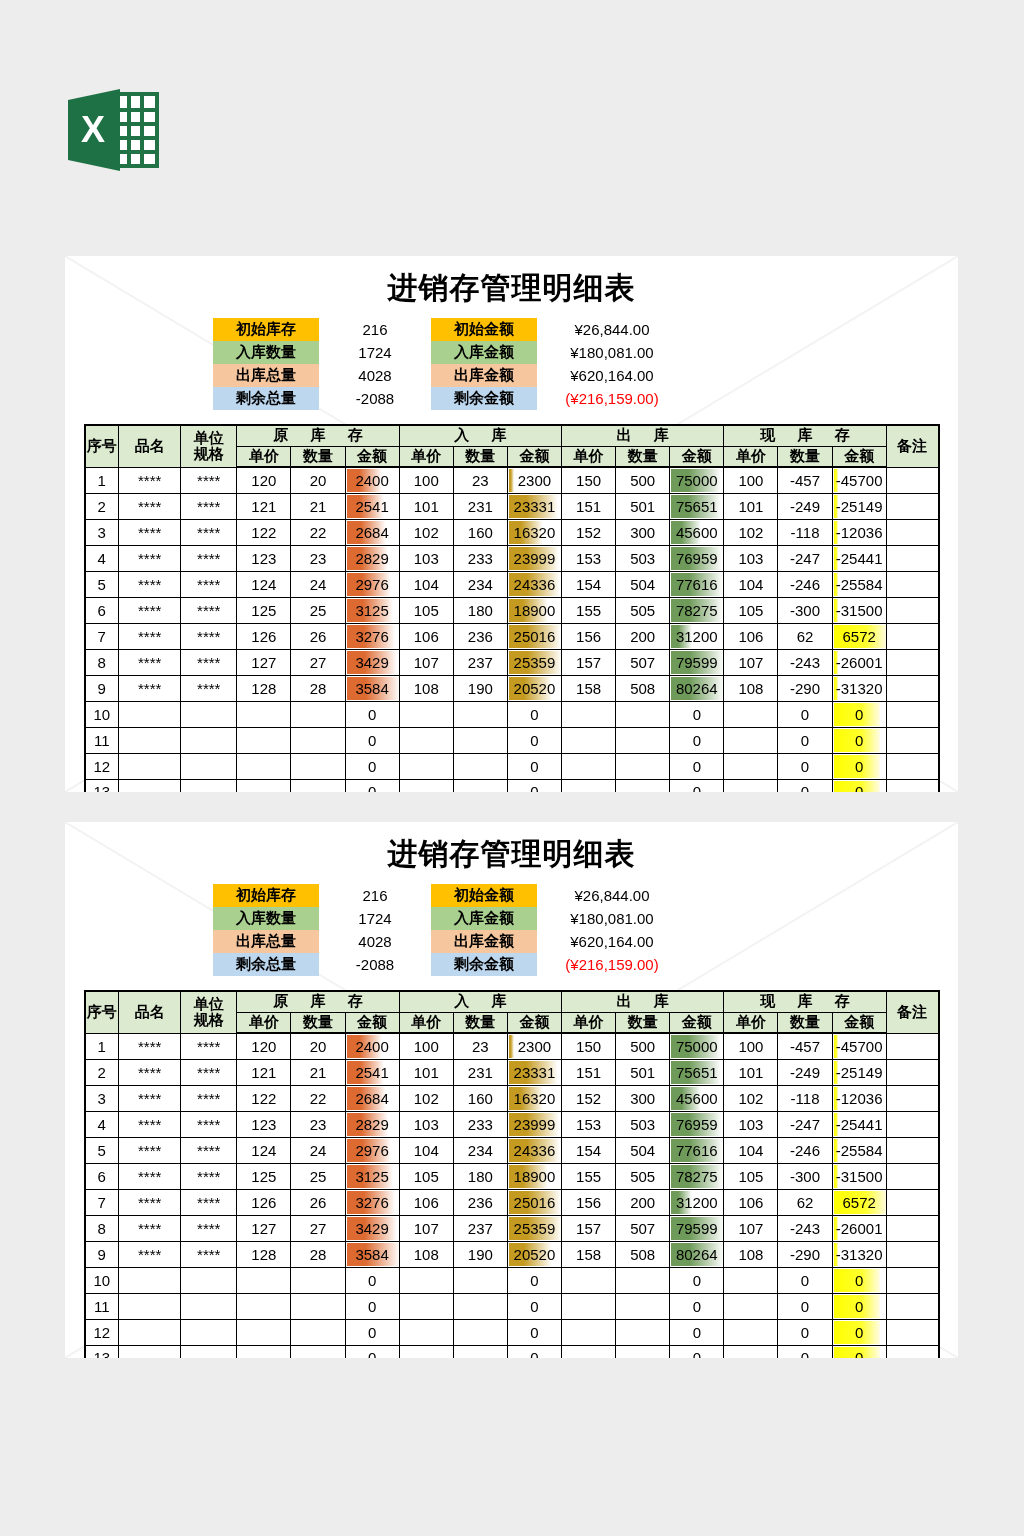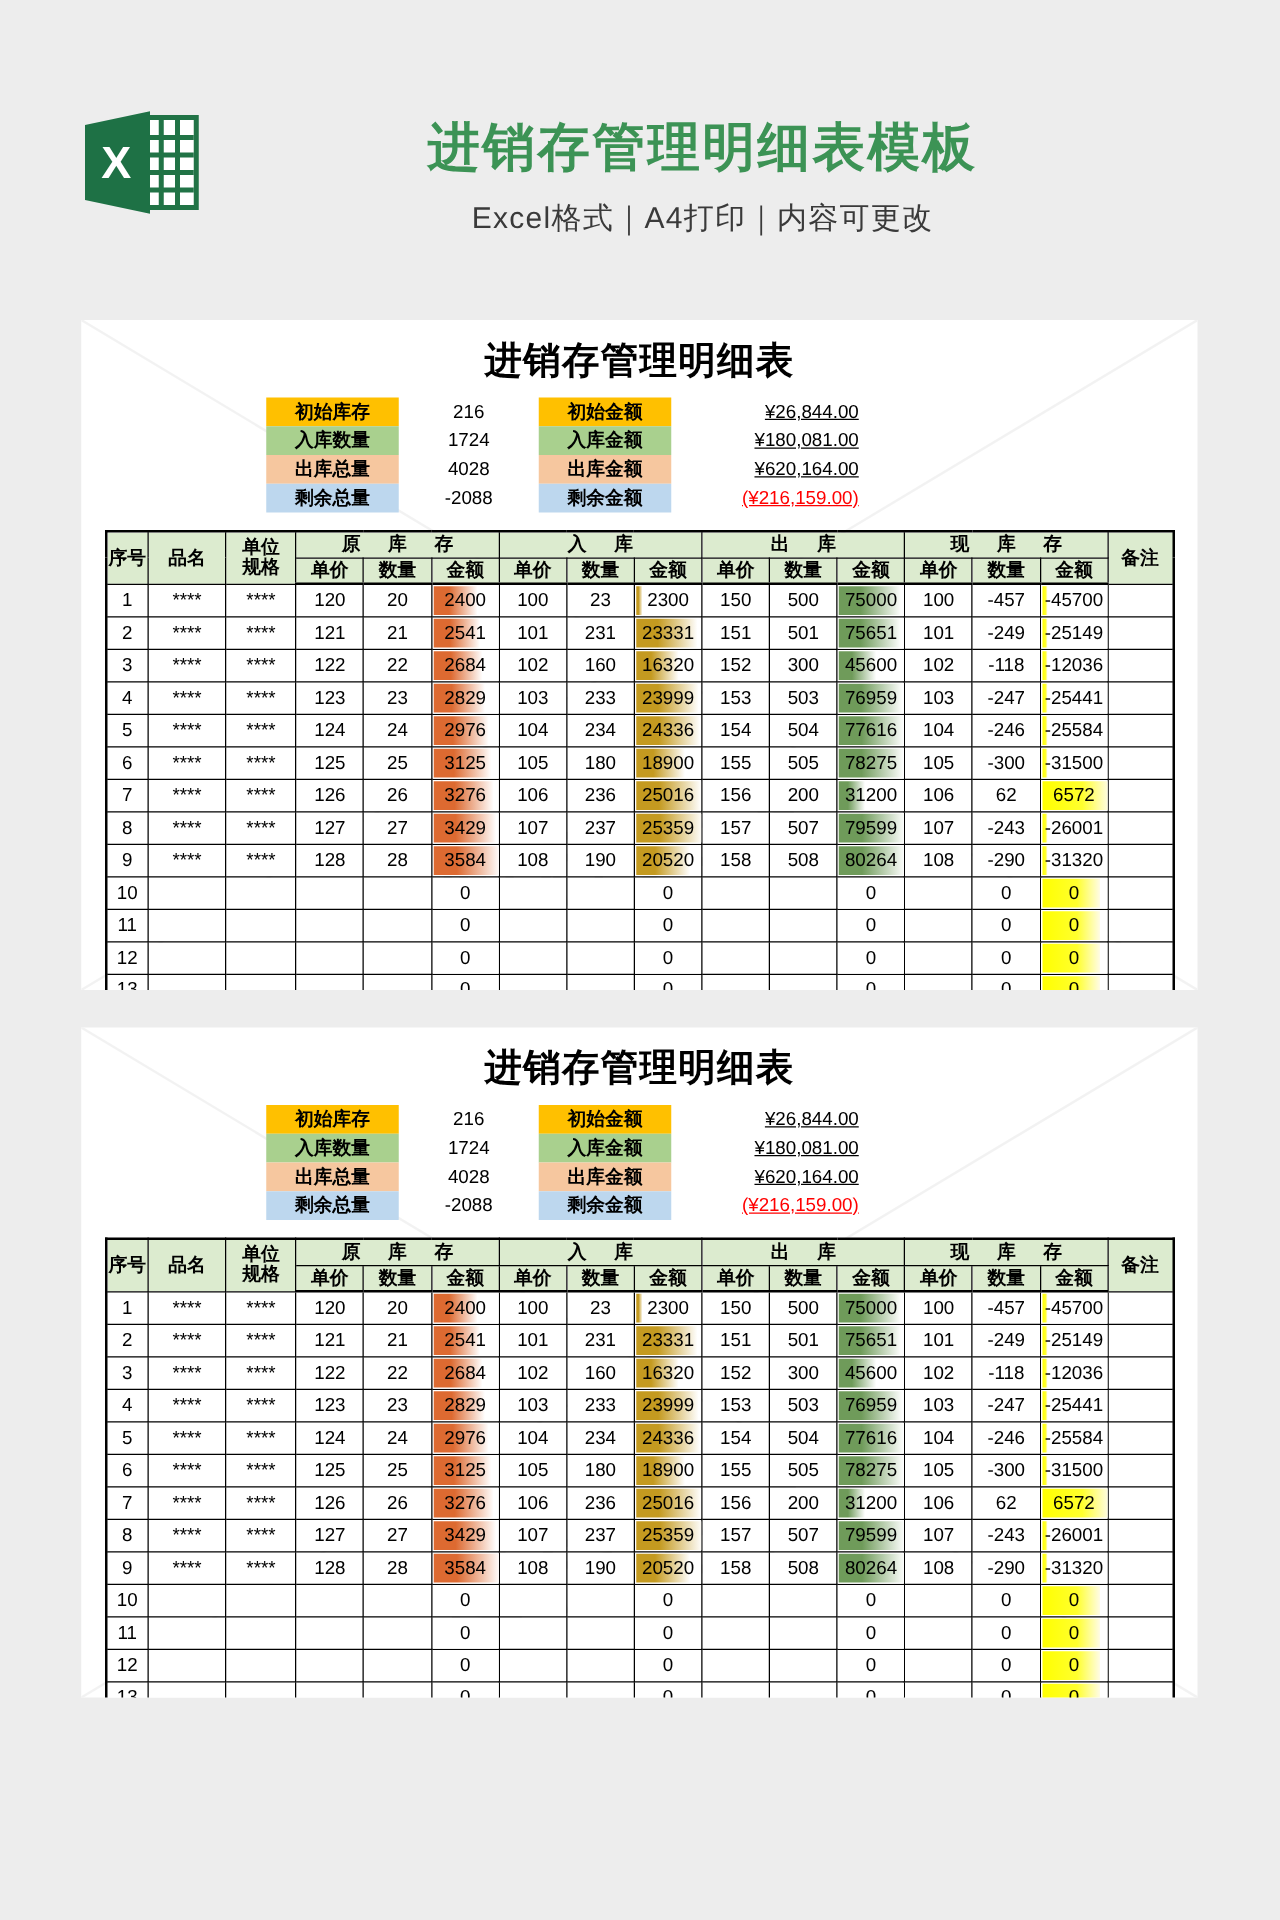--- a/index.html
+++ b/index.html
@@ -21,21 +21,21 @@
   .panel { position:absolute; left:65px; width:893px; height:536px; background:#ffffff; overflow:hidden; }
   .panel.first { top:256px; }
   .panel.second { top:822px; }
   .sheet-title { margin-top:12px; text-align:center; font-size:30px; font-weight:bold; letter-spacing:1px; position:relative; z-index:2; }
 
   
   table.summary { border-collapse:collapse; margin:9px 0 0 148px; position:relative; z-index:2; }
   table.summary td { height:23px; font-size:15px; padding:0; }
   td.sum-label { width:106px; text-align:center; font-weight:bold; }
   td.sum-val { width:112px; text-align:center; }
-  td.sum-money { width:150px; text-align:right; padding-left:14px;text-decoration:underline; }
+  td.sum-money { width:150px; text-align:center; padding-left:14px; }
   td.sum-money.neg { color:#ff0000; }
 
   
   table.detail { border-collapse:collapse; table-layout:fixed; width:856px; margin:14px auto 0; position:relative; z-index:2; border:2px solid #000; }
   table.detail th, table.detail td { border:1px solid #000; padding:0; overflow:hidden; white-space:nowrap; }
   table.detail thead th { background:#dcebcf; font-size:15px; font-weight:bold; height:21px; }
   table.detail thead tr.sub-row th { border-bottom:2px solid #000; }
   th.group { letter-spacing:0.6em; text-indent:0.6em; }
   th.spec-head { font-size:14px; line-height:1.1; }
   th.bL, td.bL { border-left:2px solid #000; }
@@ -60,24 +60,20 @@
       <line x1="54" y1="28" x2="93" y2="28"></line>
       <line x1="54" y1="42" x2="93" y2="42"></line>
       <line x1="54" y1="56" x2="93" y2="56"></line>
       <line x1="54" y1="70" x2="93" y2="70"></line>
       <line x1="67" y1="14" x2="67" y2="82"></line>
       <line x1="80" y1="14" x2="80" y2="82"></line>
     </g>
     <polygon points="6,18 58,7 58,89 6,78" fill="#1e7145"></polygon>
     <text x="31" y="60" text-anchor="middle" font-size="36" font-weight="bold" fill="#ffffff" font-family="Liberation Sans, sans-serif">X</text>
   </svg>
-  <div class="titles">
-    <div class="page-title" style="color:#3c9355;">进销存管理明细表模板</div>
-    <div class="page-sub">Excel格式｜A4打印｜内容可更改</div>
-  </div>
 </div>
 
 <div class="panel first">
   <svg class="wm-lines" viewBox="0 0 893 536" preserveAspectRatio="none">
     <line x1="0" y1="0" x2="893" y2="536" stroke="rgba(0,0,0,0.05)" stroke-width="2"></line>
     <line x1="893" y1="0" x2="0" y2="536" stroke="rgba(0,0,0,0.05)" stroke-width="2"></line>
   </svg>
   <div class="wm-text">图行天下</div>
 
   <div class="sheet-title">进销存管理明细表</div>

